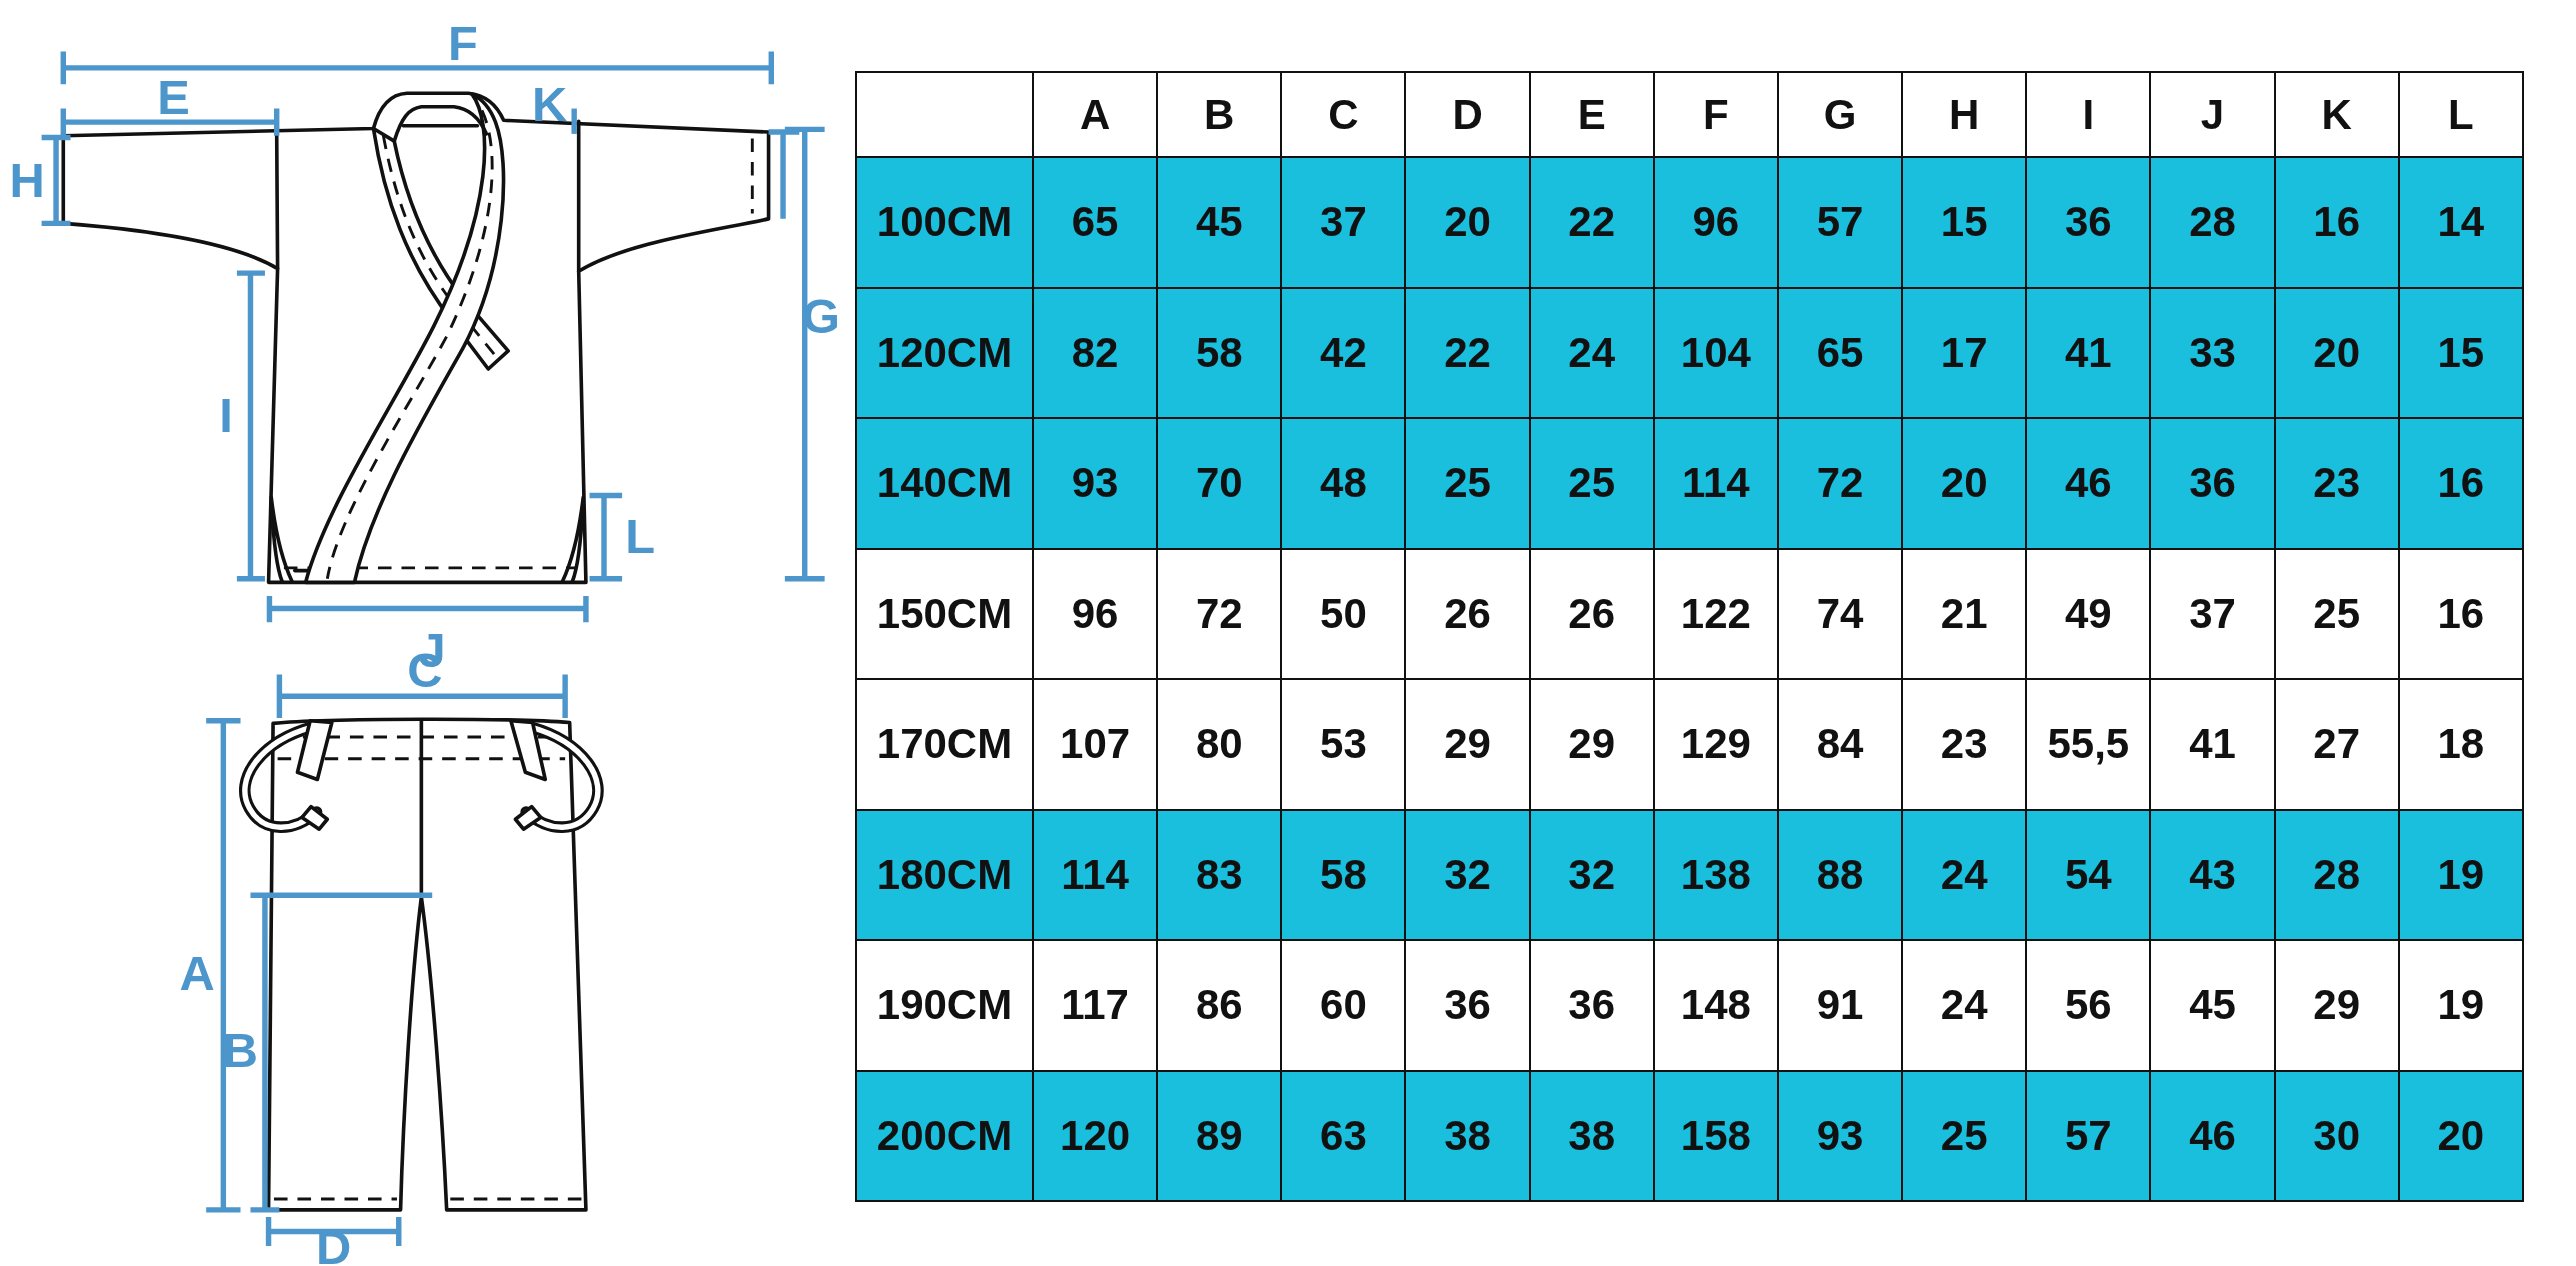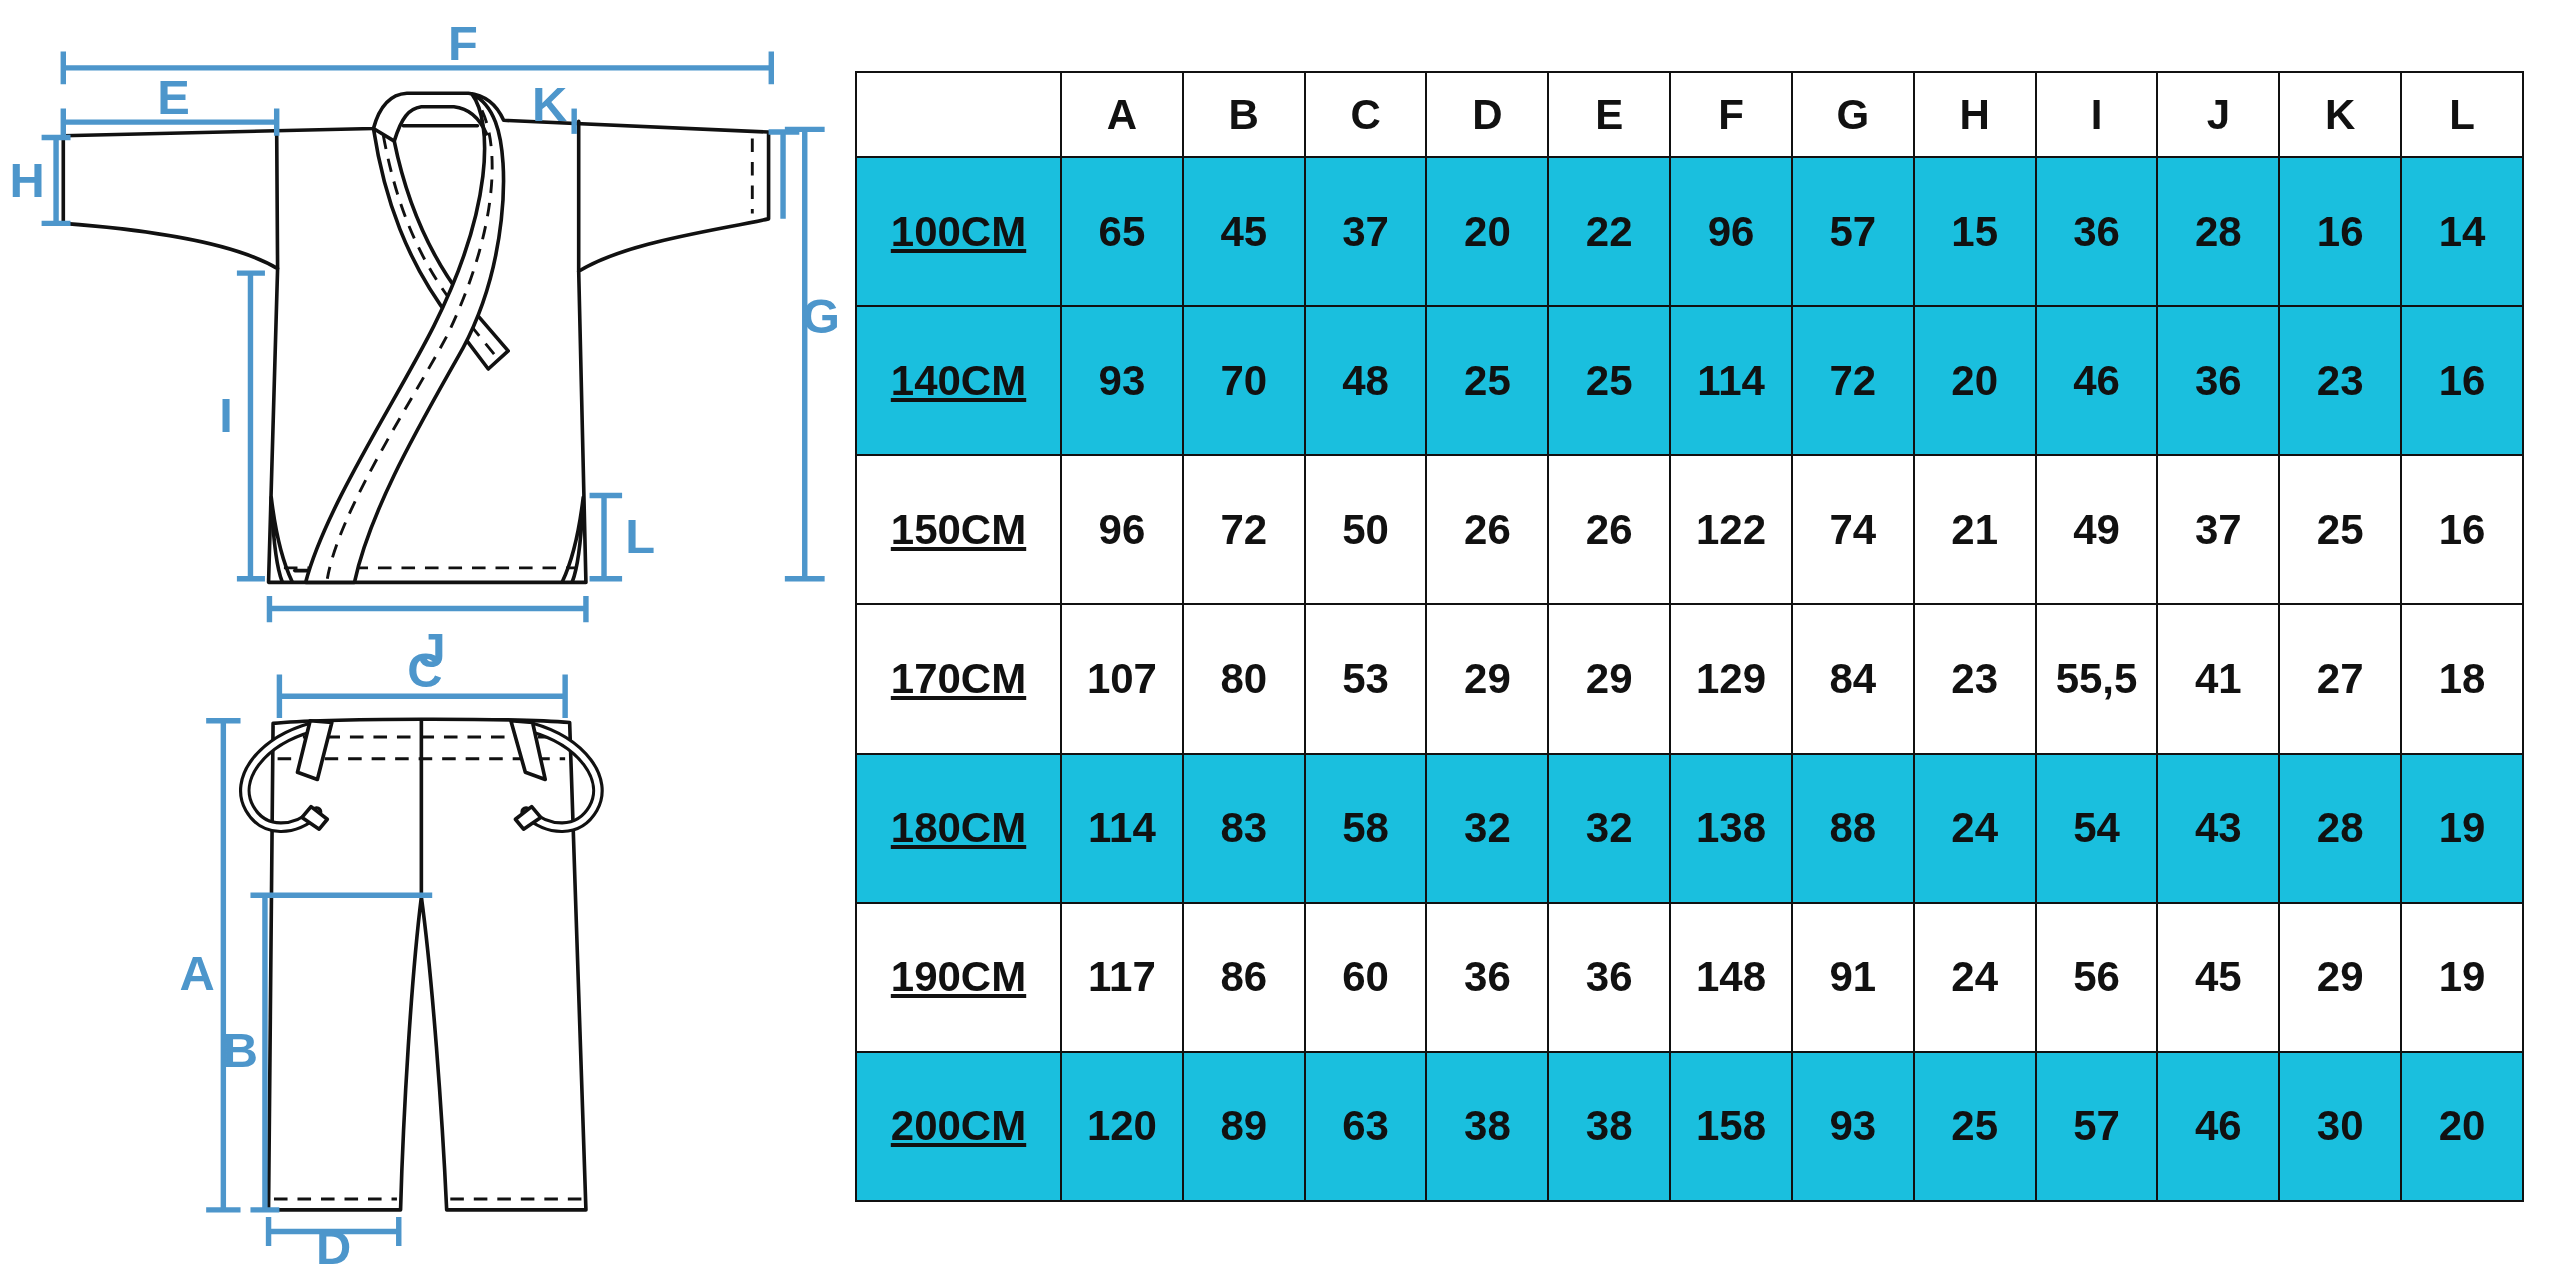--- a/index.html
+++ b/index.html
@@ -21,21 +21,21 @@
     width:1669px;height:1131px;
     border-collapse:collapse;table-layout:fixed;
     font-weight:700;font-size:42px;color:var(--ink);
     text-align:center;
   }
   .size-table th,.size-table td{
     border:2.3px solid var(--ink);
     height:85px;overflow:hidden;white-space:nowrap;
     background:#ffffff;font-weight:700;
   }
-  .size-table .col-size{width:205px;text-decoration:underline;}
+  .size-table .col-size{width:177px;}
   .size-table tr.hl th,.size-table tr.hl td{background:var(--hl);}
 
   .dim-line{stroke:var(--accent);stroke-width:6;fill:none;stroke-linecap:butt;}
   .dim-label{
     font-family:"Liberation Sans", sans-serif;font-weight:700;
     font-size:54px;fill:var(--accent);
   }
   .outline{stroke:var(--ink);stroke-width:4;fill:none;stroke-linejoin:round;stroke-linecap:round;}
   .outline-fill{stroke:var(--ink);stroke-width:4;fill:#ffffff;stroke-linejoin:round;}
   .dashed{stroke:var(--ink);stroke-width:3.2;fill:none;stroke-dasharray:15 11;}
@@ -174,20 +174,35 @@
           <td>22</td>
           <td>96</td>
           <td>57</td>
           <td>15</td>
           <td>36</td>
           <td>28</td>
           <td>16</td>
           <td>14</td>
         </tr>
         <tr class="hl">
+          <th class="col-size">120CM</th>
+          <td>82</td>
+          <td>58</td>
+          <td>42</td>
+          <td>22</td>
+          <td>24</td>
+          <td>104</td>
+          <td>65</td>
+          <td>17</td>
+          <td>41</td>
+          <td>33</td>
+          <td>20</td>
+          <td>15</td>
+        </tr>
+        <tr class="hl">
           <th class="col-size">140CM</th>
           <td>93</td>
           <td>70</td>
           <td>48</td>
           <td>25</td>
           <td>25</td>
           <td>114</td>
           <td>72</td>
           <td>20</td>
           <td>46</td>

